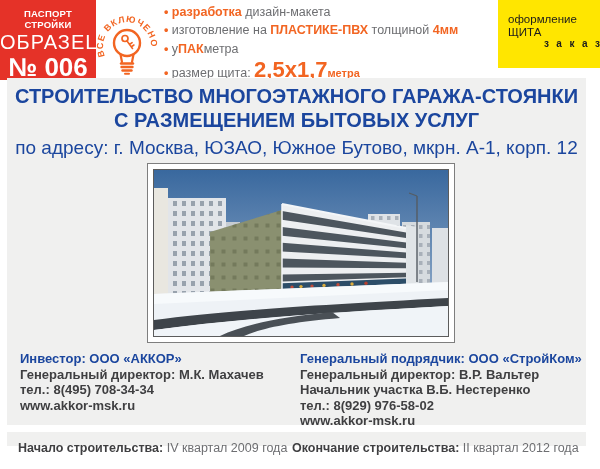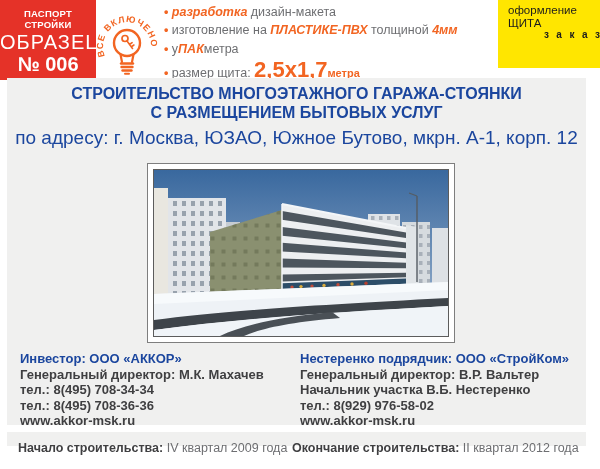--- a/index.html
+++ b/index.html
@@ -5,46 +5,46 @@
   html,body{margin:0;padding:0;background:#fff;}
   .canvas{position:relative;width:600px;height:469px;background:#fff;
           font-family:"Liberation Sans",sans-serif;overflow:hidden;}
 
   
   .badge{position:absolute;left:0;top:0;width:96px;height:80px;
          background:var(--badge_red,#e53228);color:#fff;text-align:center;
          padding-top:8px;box-sizing:border-box;}
   .badge-l1{font-size:9.5px;font-weight:bold;letter-spacing:.2px;}
   .badge-l2{font-size:20px;font-weight:400;letter-spacing:1px;margin-top:1px;}
-  .badge-l3{font-size:20px;font-weight:bold;line-height:1.05;}
+  .badge-l3{font-size:26px;font-weight:bold;line-height:1.05;}
 
   .bulb{position:absolute;left:92px;top:2px;width:70px;height:78px;}
   .bulb svg{width:100%;height:100%;display:block;}
 
   .features{position:absolute;left:164px;top:5px;width:335px;margin:0;padding:0;list-style:none;}
   .features li{font-size:12.5px;color:var(--text_gray,#6d6e71);line-height:1.15;
                margin-bottom:4px;white-space:nowrap;}
   .features li::before{content:"• ";color:var(--accent_orange,#f26522);font-weight:bold;}
-  .hl{color:var(--accent_orange,#f26522);font-weight:bold;font-style:italic;}
+  .hl{color:var(--accent_orange,#f26522);font-weight:bold;}
   .size-num{font-size:22px;font-weight:bold;color:var(--accent_orange,#f26522);line-height:.9;}
   .size-unit{font-size:11px;font-weight:bold;color:var(--accent_orange,#f26522);}
 
   .yellowbox{position:absolute;right:0;top:0;width:102px;height:68px;
              background:var(--highlight_yellow,#ffe600);color:#1c1c1c;
-             padding:4px 0 0 10px;box-sizing:border-box;
+             padding:13px 0 0 10px;box-sizing:border-box;
              font-size:11.5px;line-height:12.6px;}
   .yellowbox div:nth-child(3){font-weight:bold;letter-spacing:7.5px;font-size:10px;margin-left:36px;}
   .yellowbox div:nth-child(4){letter-spacing:.4px;}
   .yellowbox div:nth-child(5){letter-spacing:2.6px;}
 
   
   .panel{position:absolute;left:7px;top:78px;width:579px;height:347px;
          background:var(--panel_gray,#f0f0ef);}
   .title-l1,.title-l2{text-align:center;color:var(--title_blue,#1b469e);
-         font-weight:bold;font-size:16px;white-space:nowrap;line-height:1.2;}
+         font-weight:bold;font-size:20px;white-space:nowrap;line-height:1.2;}
   .title-l1{padding-top:6px;}
   .address{text-align:center;color:var(--title_blue,#1b469e);font-size:19px;
          margin-top:5px;white-space:nowrap;}
 
   .photo-frame{position:absolute;left:140px;top:85px;width:308px;height:180px;
          background:#fff;border:1px solid #7e7e7e;padding:6px;box-sizing:border-box;}
   .photo-frame svg{width:100%;height:100%;display:block;outline:1px solid #5c5c5c;}
 
   .col{position:absolute;top:273px;width:286px;}
   .col-inv{left:13px;}
@@ -173,26 +173,25 @@
         <path d="M0,150 C60,142 140,136 294,128 L294,136 C180,142 90,148 0,160 Z" fill="#3e444a"></path>
         <path d="M0,160 C90,148 190,142 294,136 L294,166 L0,166 Z" fill="#f0f4f8"></path>
         <path d="M66,166 C90,154 128,147 178,142 L186,148 C138,152 108,158 90,166 Z" fill="#4a5056"></path>
       </svg>
     </div>
 
     <div class="col col-inv">
       <div class="c-title">Инвестор: ООО «АККОР»</div>
       <div class="c-line">Генеральный директор: М.К. Махачев</div>
       <div class="c-line">тел.: 8(495) 708-34-34</div>
-      <div class="c-line">тел.: 8(495) 708-36-36</div>
       <div class="c-line">www.akkor-msk.ru</div>
     </div>
 
     <div class="col col-con">
-      <div class="c-title">Нестеренко подрядчик: ООО «СтройКом»</div>
+      <div class="c-title">Генеральный подрядчик: ООО «СтройКом»</div>
       <div class="c-line">Генеральный директор: В.Р. Вальтер</div>
       <div class="c-line">Начальник участка В.Б. Нестеренко</div>
       <div class="c-line">тел.: 8(929) 976-58-02</div>
       <div class="c-line">www.akkor-msk.ru</div>
     </div>
   </div>
 
   <div class="footer">
     <div class="f-seg f-start">
       <span class="f-label">Начало строительства:</span><span class="f-value"> IV квартал 2009 года</span>

